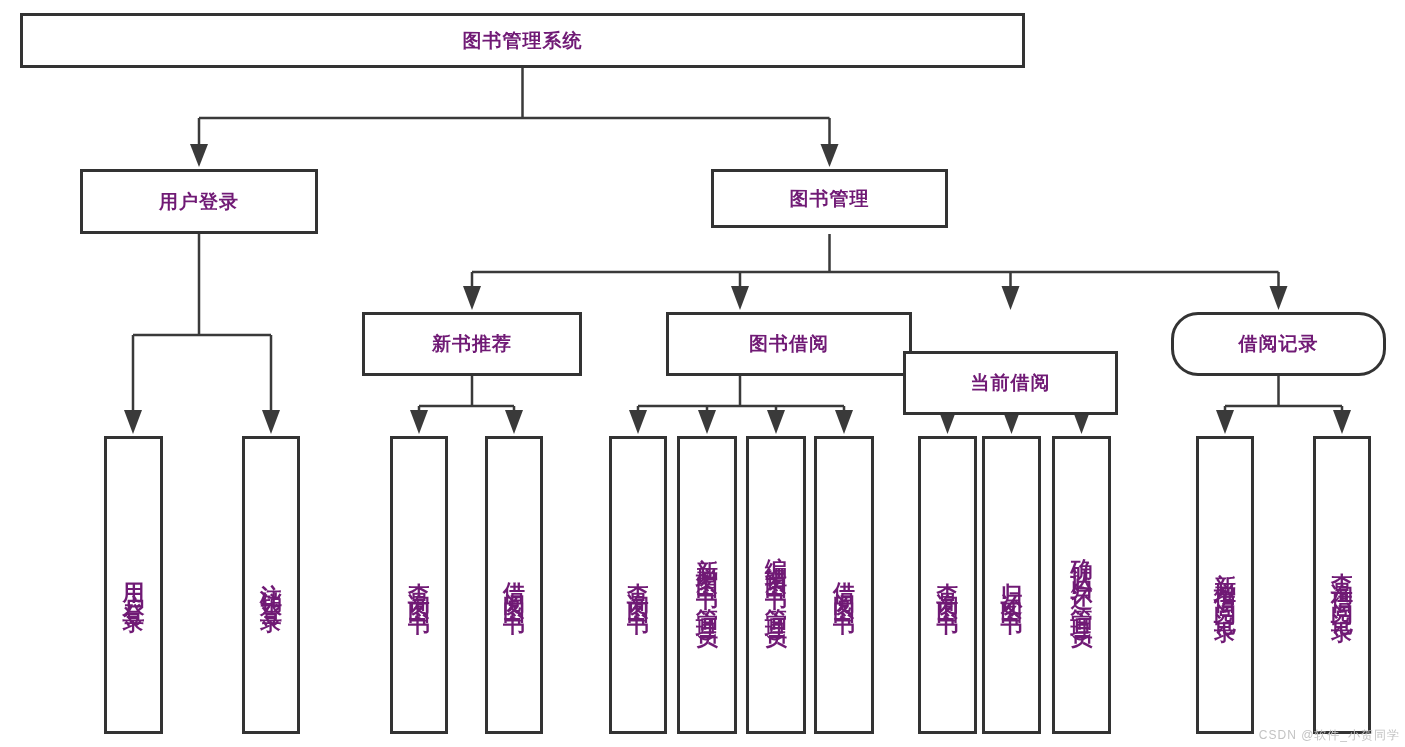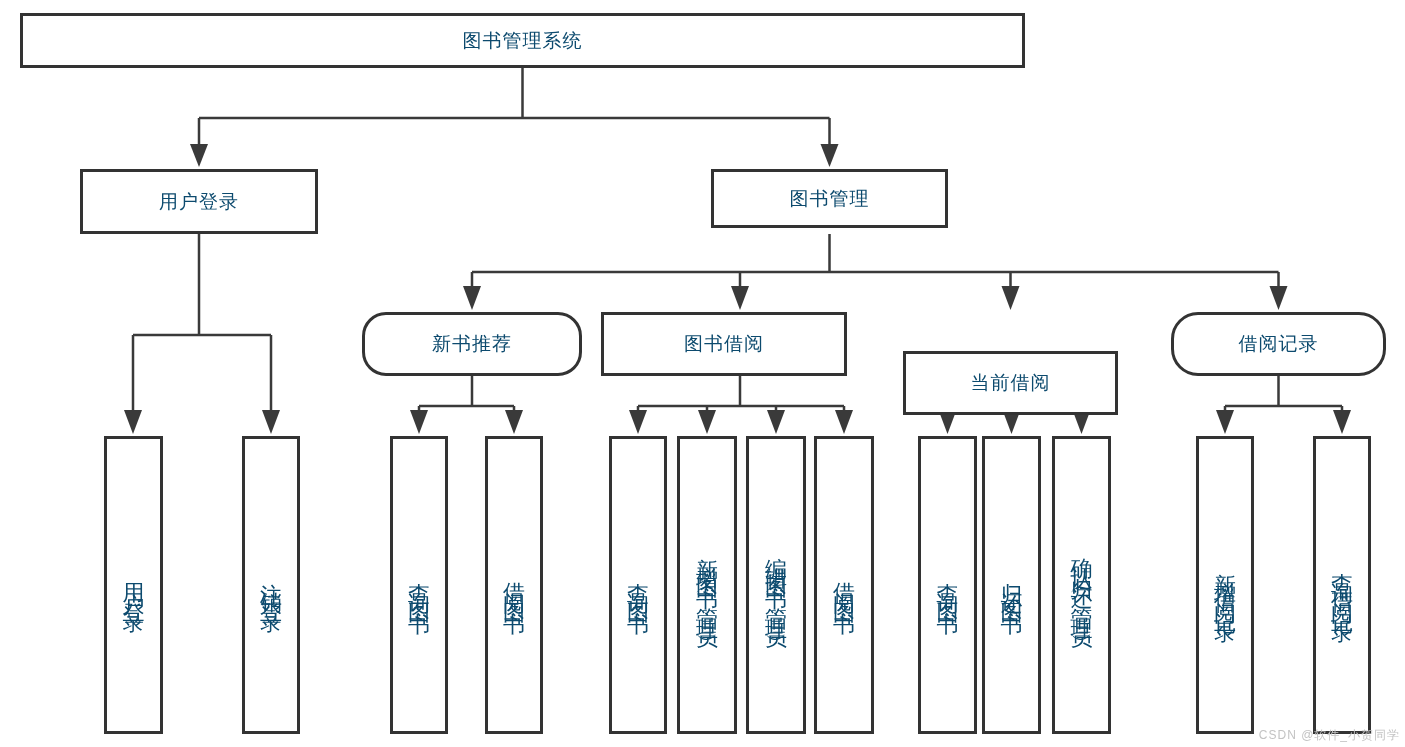--- a/index.html
+++ b/index.html
@@ -28,22 +28,23 @@
     stroke: none;
   }
   .node {
     position: absolute;
     box-sizing: border-box;
     background: #ffffff;
     border: 3px solid #333333;
     display: flex;
     align-items: center;
     justify-content: center;
-    color: #0c4a6e;
+    color: #701a75;
     z-index: 2;
+    font-weight: bold;
   }
   .node.h span {
     font-size: 19px;
     letter-spacing: 1px;
     white-space: nowrap;
   }
   .node.v span {
     writing-mode: vertical-rl;
     text-orientation: mixed;
     font-size: 22px;
@@ -115,24 +116,24 @@
     <span>图书管理系统</span>
   </div>
 
   <div class="node h" style="left:80px; top:169px; width:238px; height:65px;">
     <span>用户登录</span>
   </div>
   <div class="node h" style="left:711px; top:169px; width:237px; height:59px;">
     <span>图书管理</span>
   </div>
 
-  <div class="node h" style="left:362px; top:312px; width:220px; height:64px;border-radius:24px;">
+  <div class="node h" style="left:362px; top:312px; width:220px; height:64px;">
     <span>新书推荐</span>
   </div>
-  <div class="node h" style="left:601px; top:312px; width:246px; height:64px;">
+  <div class="node h" style="left:666px; top:312px; width:246px; height:64px;">
     <span>图书借阅</span>
   </div>
   <div class="node h" style="left:903px; top:312px; width:215px; height:64px;margin-top:39px;">
     <span>当前借阅</span>
   </div>
   <div class="node h" style="left:1171px; top:312px; width:215px; height:64px;border-radius:27px;">
     <span>借阅记录</span>
   </div>
 
   <div class="node v" style="left:104px; top:436px; width:59px; height:298px;">

